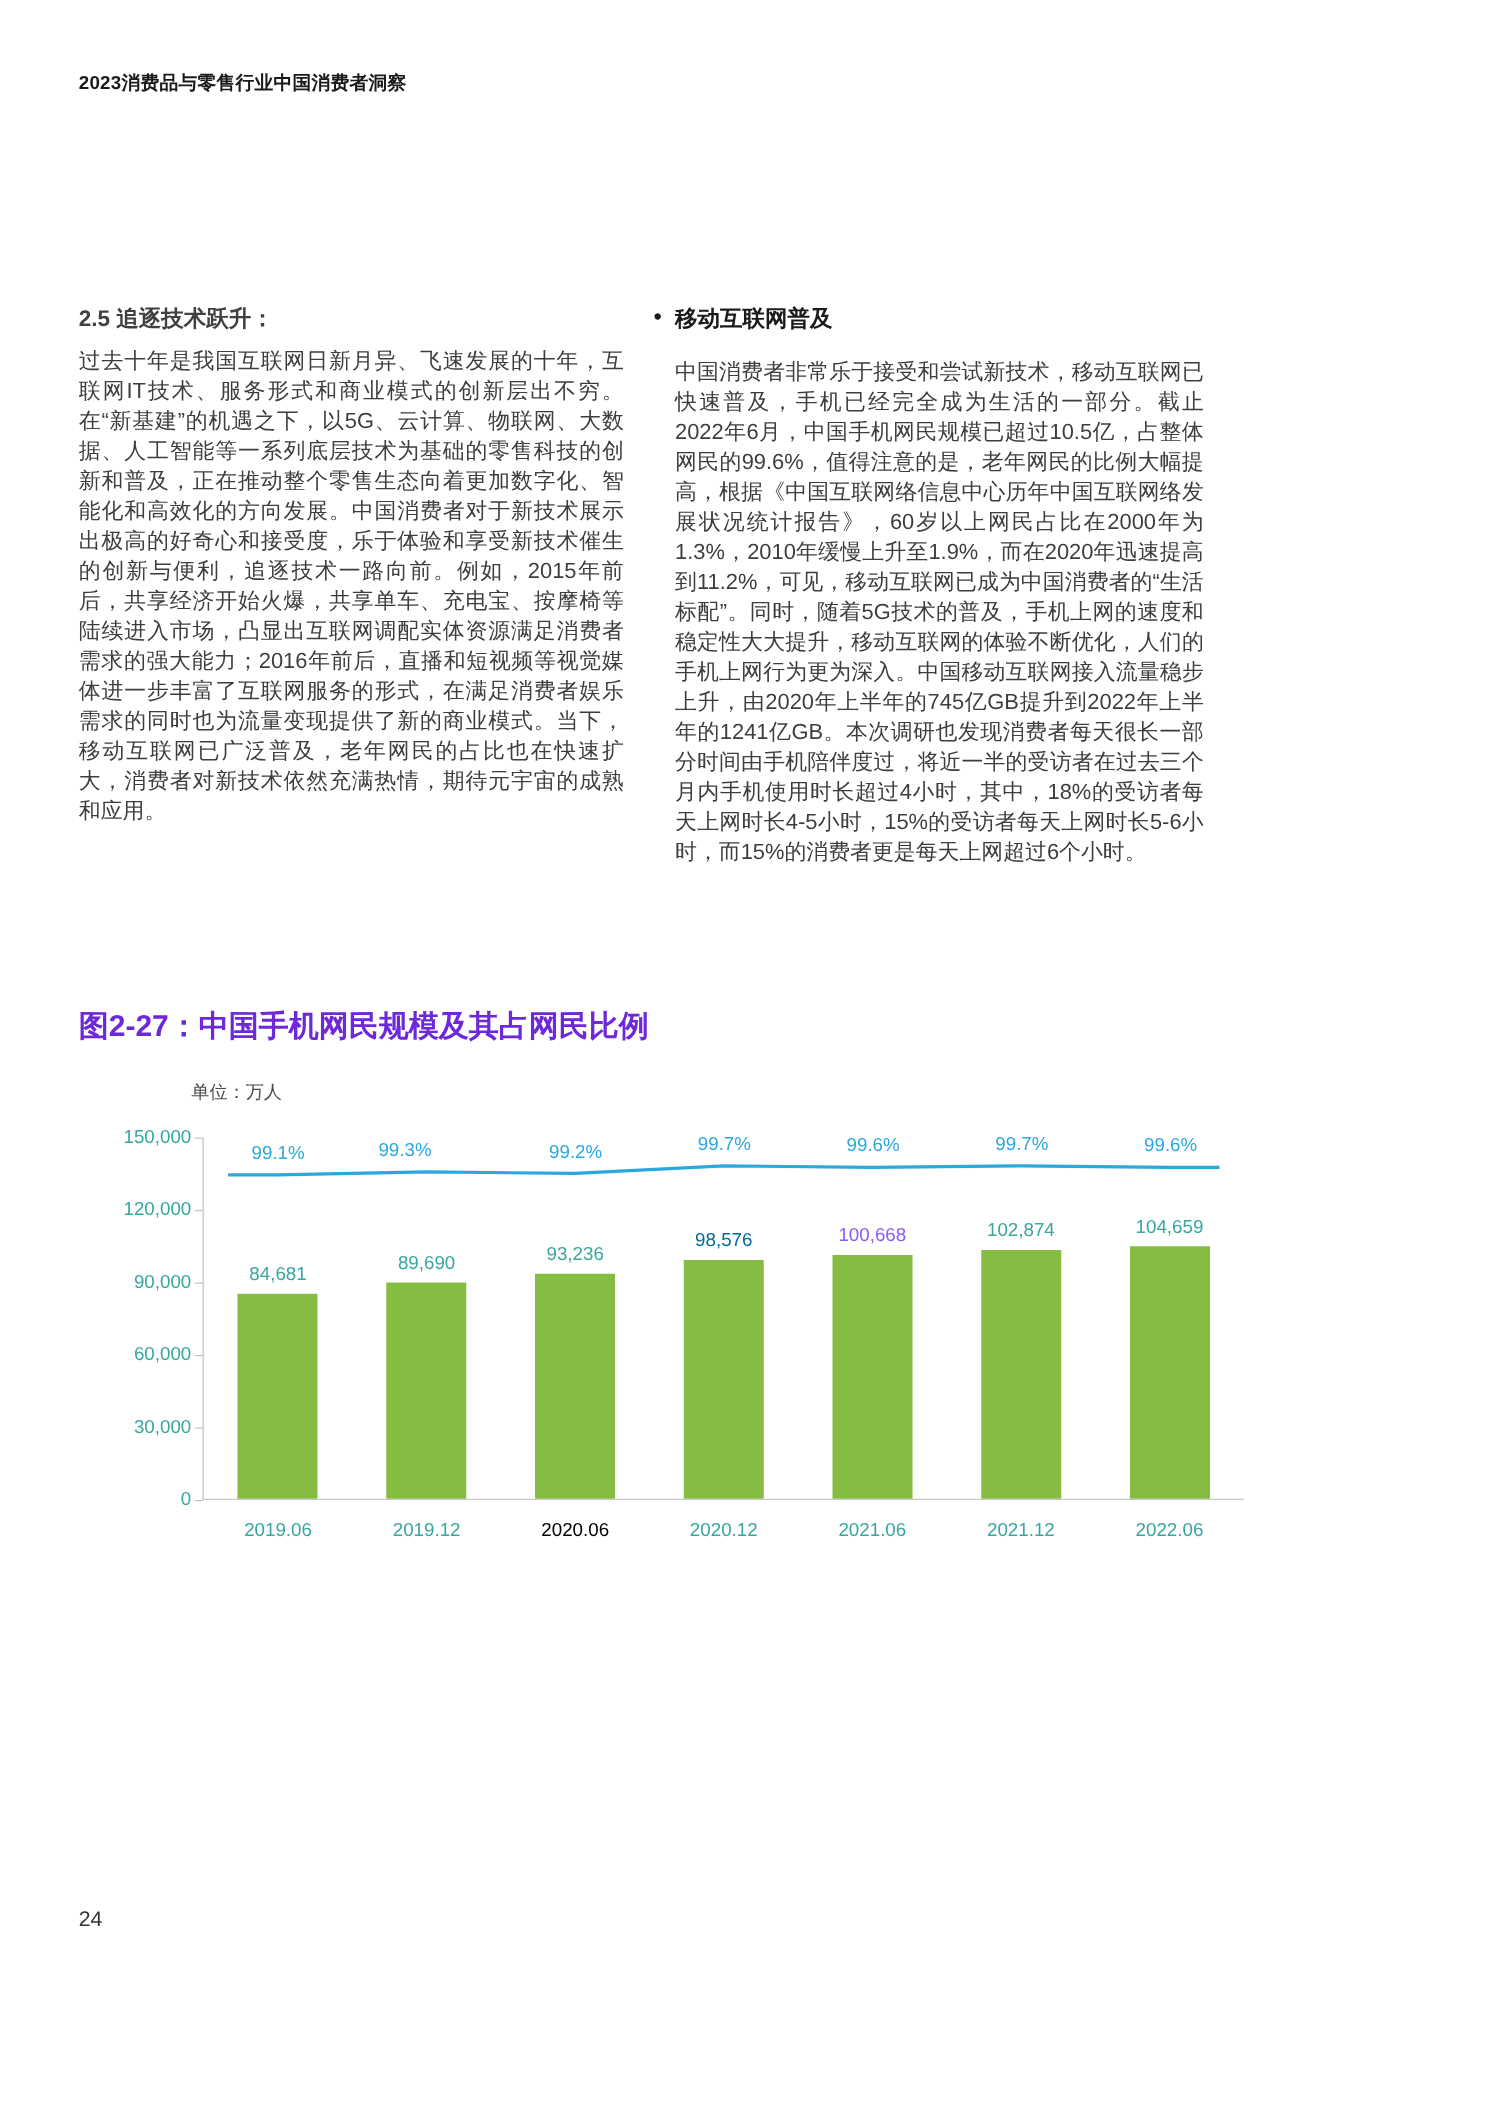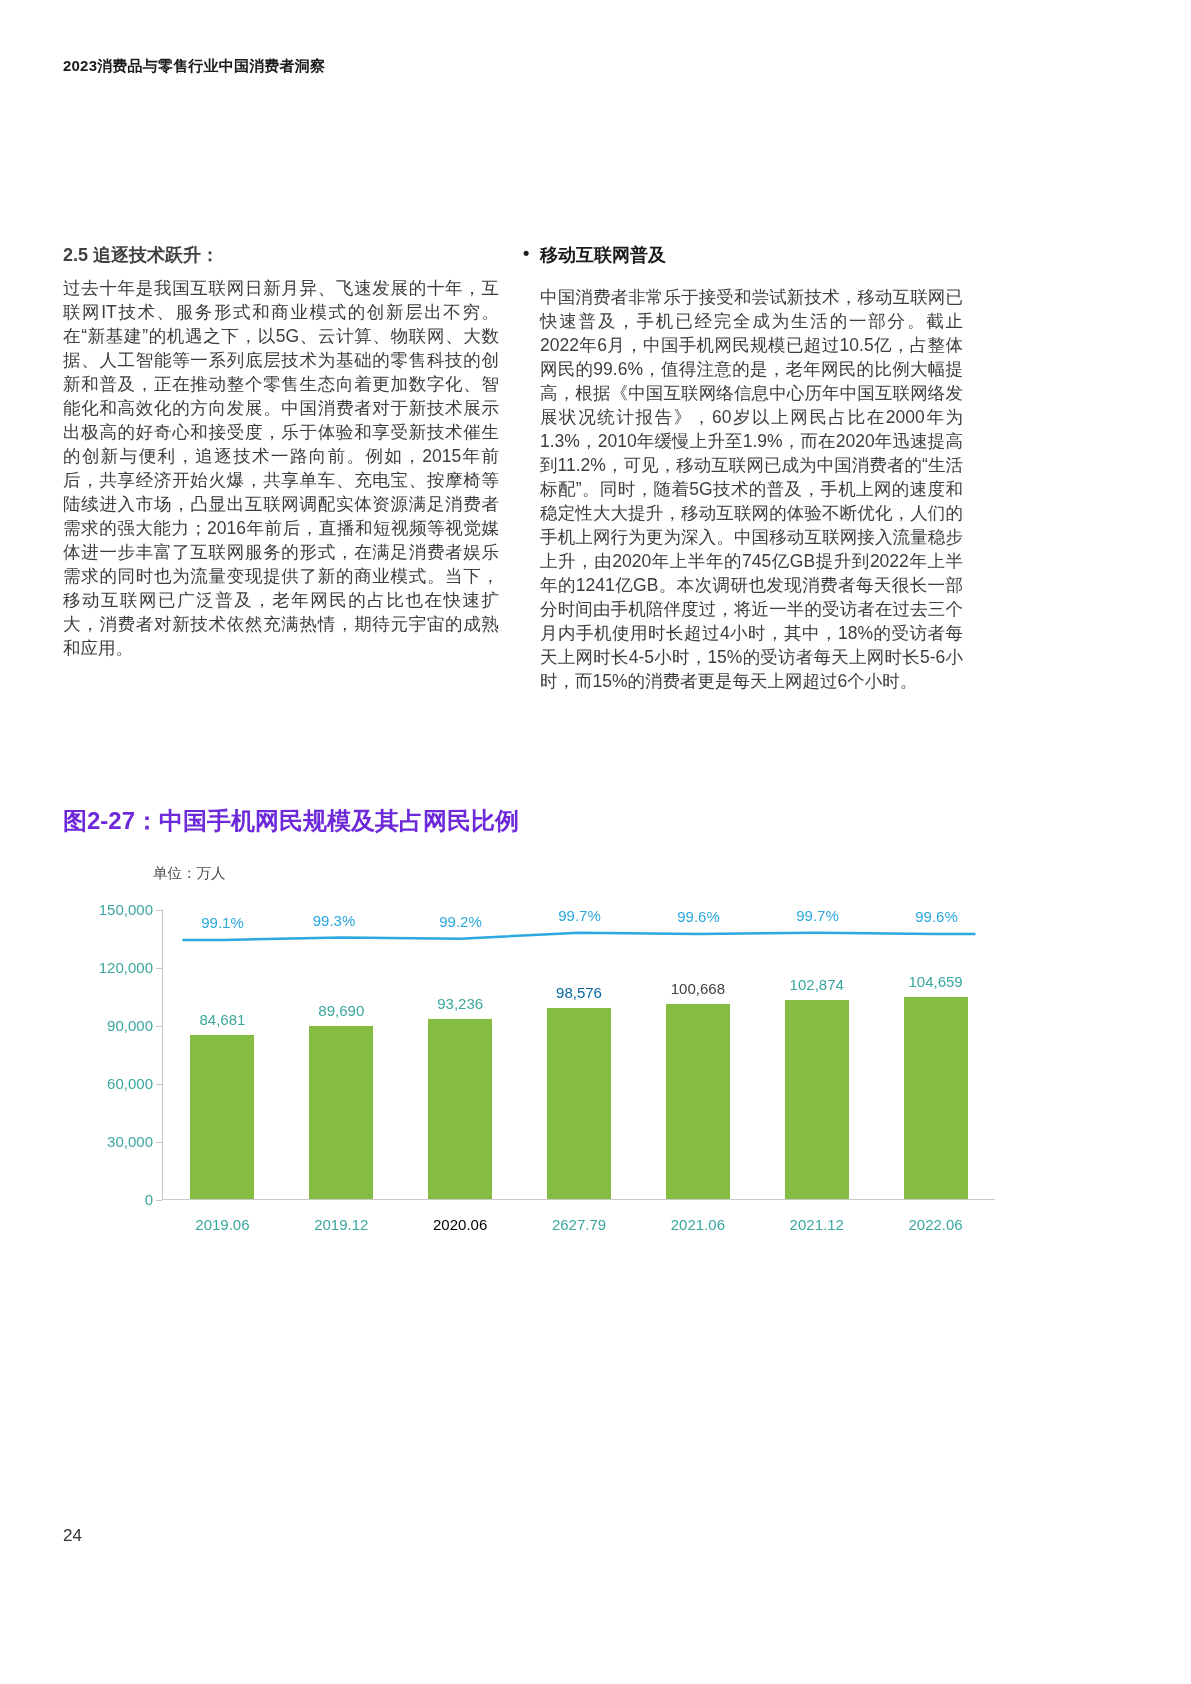--- a/index.html
+++ b/index.html
@@ -112,43 +112,43 @@
             <div class="cat-label" style="color: rgb(58, 167, 159);">2019.12</div>
           </div>
           <div class="bar-group">
             <div class="bar-value" style="color: rgb(58, 167, 159);">93,236</div>
             <div class="bar" style="height: 180.3px; background: rgb(132, 189, 65);"></div>
             <div class="cat-label" style="color: #000000;">2020.06</div>
           </div>
           <div class="bar-group">
             <div class="bar-value" style="color: #0369a1;">98,576</div>
             <div class="bar" style="height: 190.6px; background: rgb(132, 189, 65);"></div>
-            <div class="cat-label" style="color: rgb(58, 167, 159);">2627.79</div>
+            <div class="cat-label" style="color: rgb(58, 167, 159);">2020.12</div>
           </div>
           <div class="bar-group">
-            <div class="bar-value" style="color: #404040;">100,668</div>
+            <div class="bar-value" style="color: #8b5cf6;">100,668</div>
             <div class="bar" style="height: 194.6px; background: rgb(132, 189, 65);"></div>
             <div class="cat-label" style="color: rgb(58, 167, 159);">2021.06</div>
           </div>
           <div class="bar-group">
             <div class="bar-value" style="color: rgb(58, 167, 159);">102,874</div>
             <div class="bar" style="height: 198.9px; background: rgb(132, 189, 65);"></div>
             <div class="cat-label" style="color: rgb(58, 167, 159);">2021.12</div>
           </div>
           <div class="bar-group">
             <div class="bar-value" style="color: rgb(58, 167, 159);">104,659</div>
             <div class="bar" style="height: 202.3px; background: rgb(132, 189, 65);"></div>
             <div class="cat-label" style="color: rgb(58, 167, 159);">2022.06</div>
           </div>
         </div>
       <svg id="line-svg" viewBox="0 0 833 290" preserveAspectRatio="none">
           <polyline points="19.5,30.0 59.5,30.0 178.5,27.6 297.5,28.8 416.5,22.8 535.5,24.0 654.5,22.8 773.5,24.0 813.5,24.0" fill="none" stroke="#2BA8DE" stroke-width="2.5"></polyline>
         </svg>
     <div class="pct-label" style="left: 27.5px; top: 4px; color: rgb(43, 168, 222);">99.1%</div>
-        <div class="pct-label" style="left: 139px; top: 1.6px; color: rgb(43, 168, 222); text-align: center;">99.3%</div>
+        <div class="pct-label" style="left: 129px; top: 1.6px; color: rgb(43, 168, 222); text-align: center;">99.3%</div>
         <div class="pct-label" style="left: 265.5px; top: 2.8px; color: rgb(43, 168, 222);">99.2%</div>
         <div class="pct-label" style="left: 384.5px; top: -3.2px; color: rgb(43, 168, 222);">99.7%</div>
         <div class="pct-label" style="left: 503.5px; top: -2px; color: rgb(43, 168, 222);">99.6%</div>
         <div class="pct-label" style="left: 622.5px; top: -3.2px; color: rgb(43, 168, 222);">99.7%</div>
         <div class="pct-label" style="left: 741.5px; top: -2px; color: rgb(43, 168, 222);">99.6%</div>
       </div>
   <div class="y-tick-label" style="top: 48px; color: rgb(58, 167, 159);">150,000</div>
       <div class="tick-mark" style="top: 58px;"></div>
       <div class="y-tick-label" style="top: 106px; color: rgb(58, 167, 159);">120,000</div>
       <div class="tick-mark" style="top: 116px;"></div>

